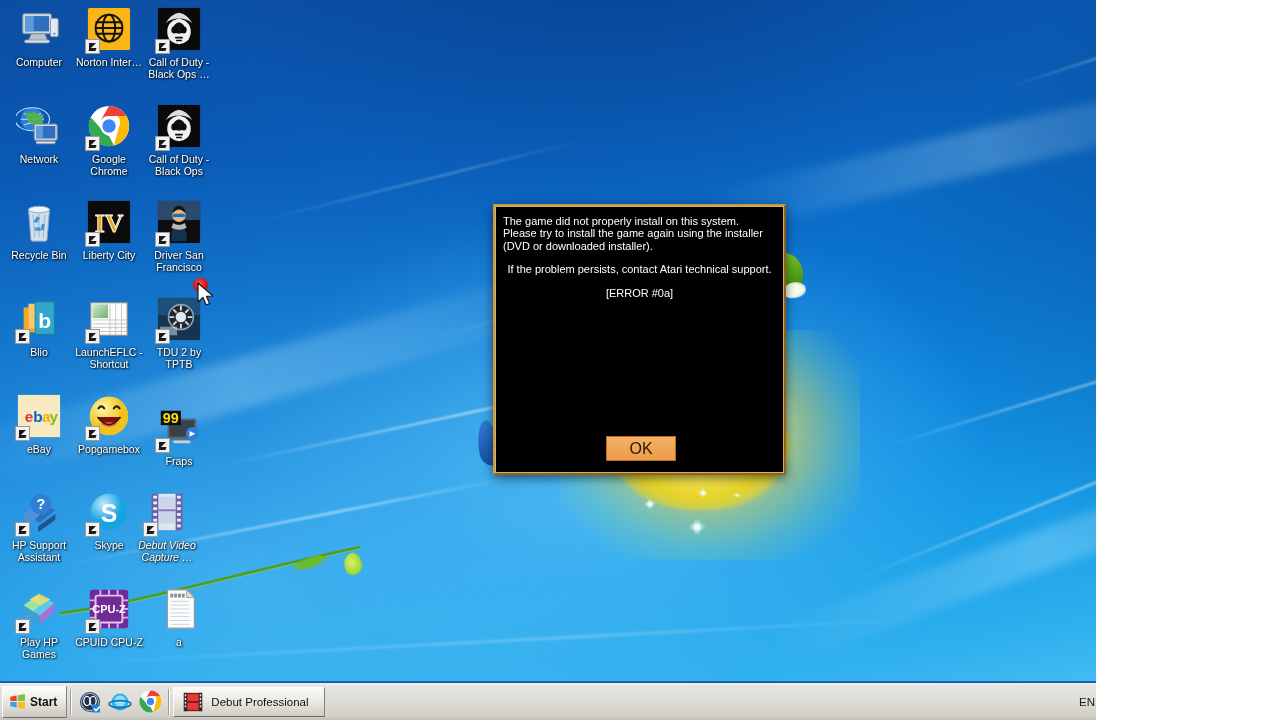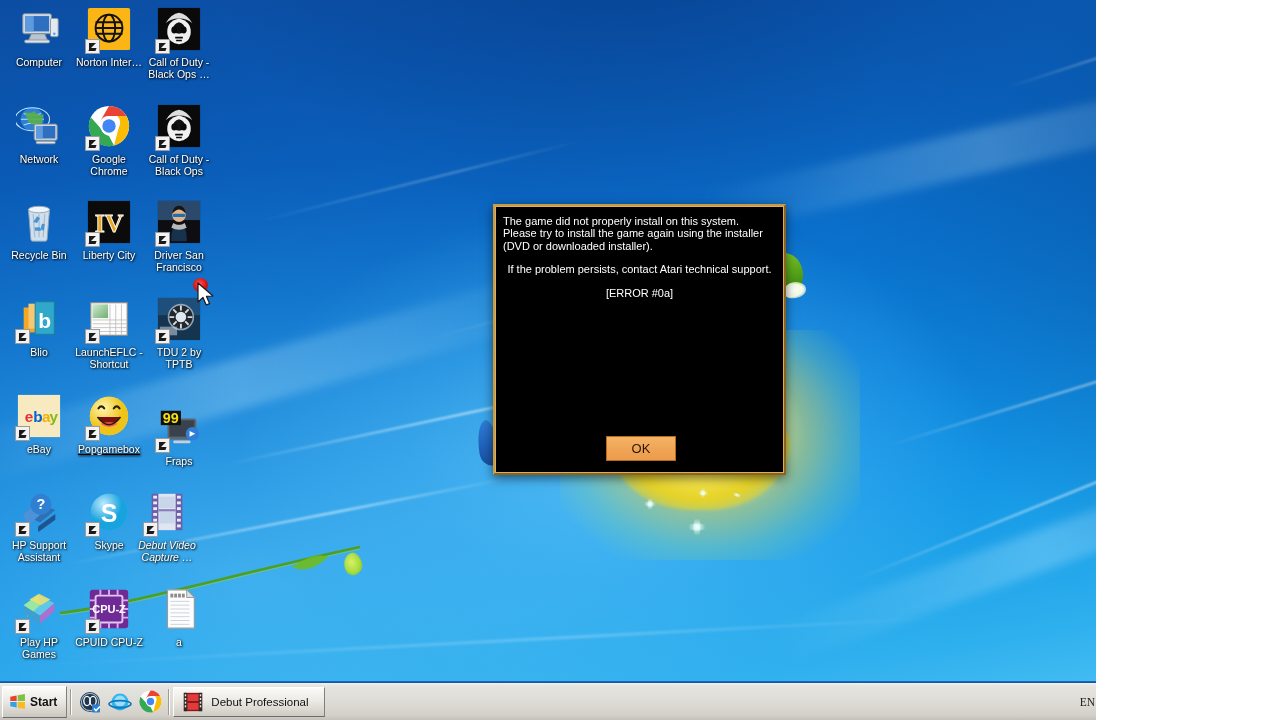--- a/index.html
+++ b/index.html
@@ -234,21 +234,21 @@
     font-family: "Liberation Sans", sans-serif;
   }
   #dialog p.gap { margin-top: 11px; text-align: center; }
   #okbtn {
     position: absolute;
     left: 111px; top: 230px;
     width: 70px; height: 25px;
     background: linear-gradient(180deg, #f5b366 0%, #f0a455 55%, #ec9c4c 100%);
     border: 1px solid #b06b1e;
     color: #2a1600;
-    font-size: 13px;
+    font-size: 16px;
     font-family: "Liberation Sans", sans-serif;
     line-height: 23px;
     text-align: center;
     cursor: default;
   }
 
   
   #cursor { position: absolute; left: 196px; top: 282px; width: 20px; height: 26px; pointer-events: none; }
   #reddot {
     position: absolute; left: 193px; top: 278px;
@@ -312,21 +312,21 @@
   .tbtask .lbl { font-size: 11.5px; color: #111; font-family: "Liberation Sans", sans-serif; white-space: nowrap; }
 
   #tray {
     position: absolute;
     right: 0; top: 0;
     height: 38px;
     display: flex; align-items: center;
   }
   #langbox {
     font-size: 11.5px; color: #1a1a1a; padding: 0 9px;
-    font-family: Liberation Serif, serif; cursor: default;
+    font-family: Liberation Sans, sans-serif; cursor: default;
   }
   #trayinner {
     display: flex; align-items: center; gap: 6px;
     height: 30px; padding: 0 7px;
     border-left: 1px solid #a3a199;
     border-top: 1px solid #a3a199;
     background: linear-gradient(180deg, #eeece6 0%, #e2e0d9 60%, #d4d2ca 100%);
   }
   #clock {
     text-align: center;
@@ -540,21 +540,21 @@
       <div class="dicon" style="left: 4px; top: 393px;">
         <div class="glyph"><svg viewBox="0 0 48 48" width="46" height="46">
       <rect x="2" y="2" width="44" height="44" fill="#f7e9c0"></rect>
       <text x="9" y="30" font-family="Liberation Sans, sans-serif" font-size="16" font-weight="bold" fill="#e53238">e</text>
       <text x="18" y="30" font-family="Liberation Sans, sans-serif" font-size="16" font-weight="bold" fill="#0064d2">b</text>
       <text x="27" y="30" font-family="Liberation Sans, sans-serif" font-size="16" font-weight="bold" fill="#f5af02">a</text>
       <text x="35" y="30" font-family="Liberation Sans, sans-serif" font-size="16" font-weight="bold" fill="#86b817">y</text>
     </svg><span class="shortcut"></span></div>
         <div class="lbl">eBay</div>
       </div>
-      <div class="dicon" style="left: 74px; top: 393px; text-decoration: underline;">
+      <div class="dicon" style="left: 74px; top: 393px;">
         <div class="glyph"><svg viewBox="0 0 48 48" width="46" height="46">
       <circle cx="24" cy="24" r="20" fill="#ffdf3d"></circle>
       <circle cx="24" cy="24" r="20" fill="url(#g2)"></circle>
       <defs>
               <radialGradient id="g2" cx="35%" cy="30%">
         <stop offset="0%" stop-color="#fff7b0"></stop>
                 <stop offset="100%" stop-color="#f0c31a"></stop>
       </radialGradient>
             </defs>
       <path d="M13,16 q3,-4 6,0" stroke="#2a2000" stroke-width="2.2" fill="none" stroke-linecap="round"></path>

